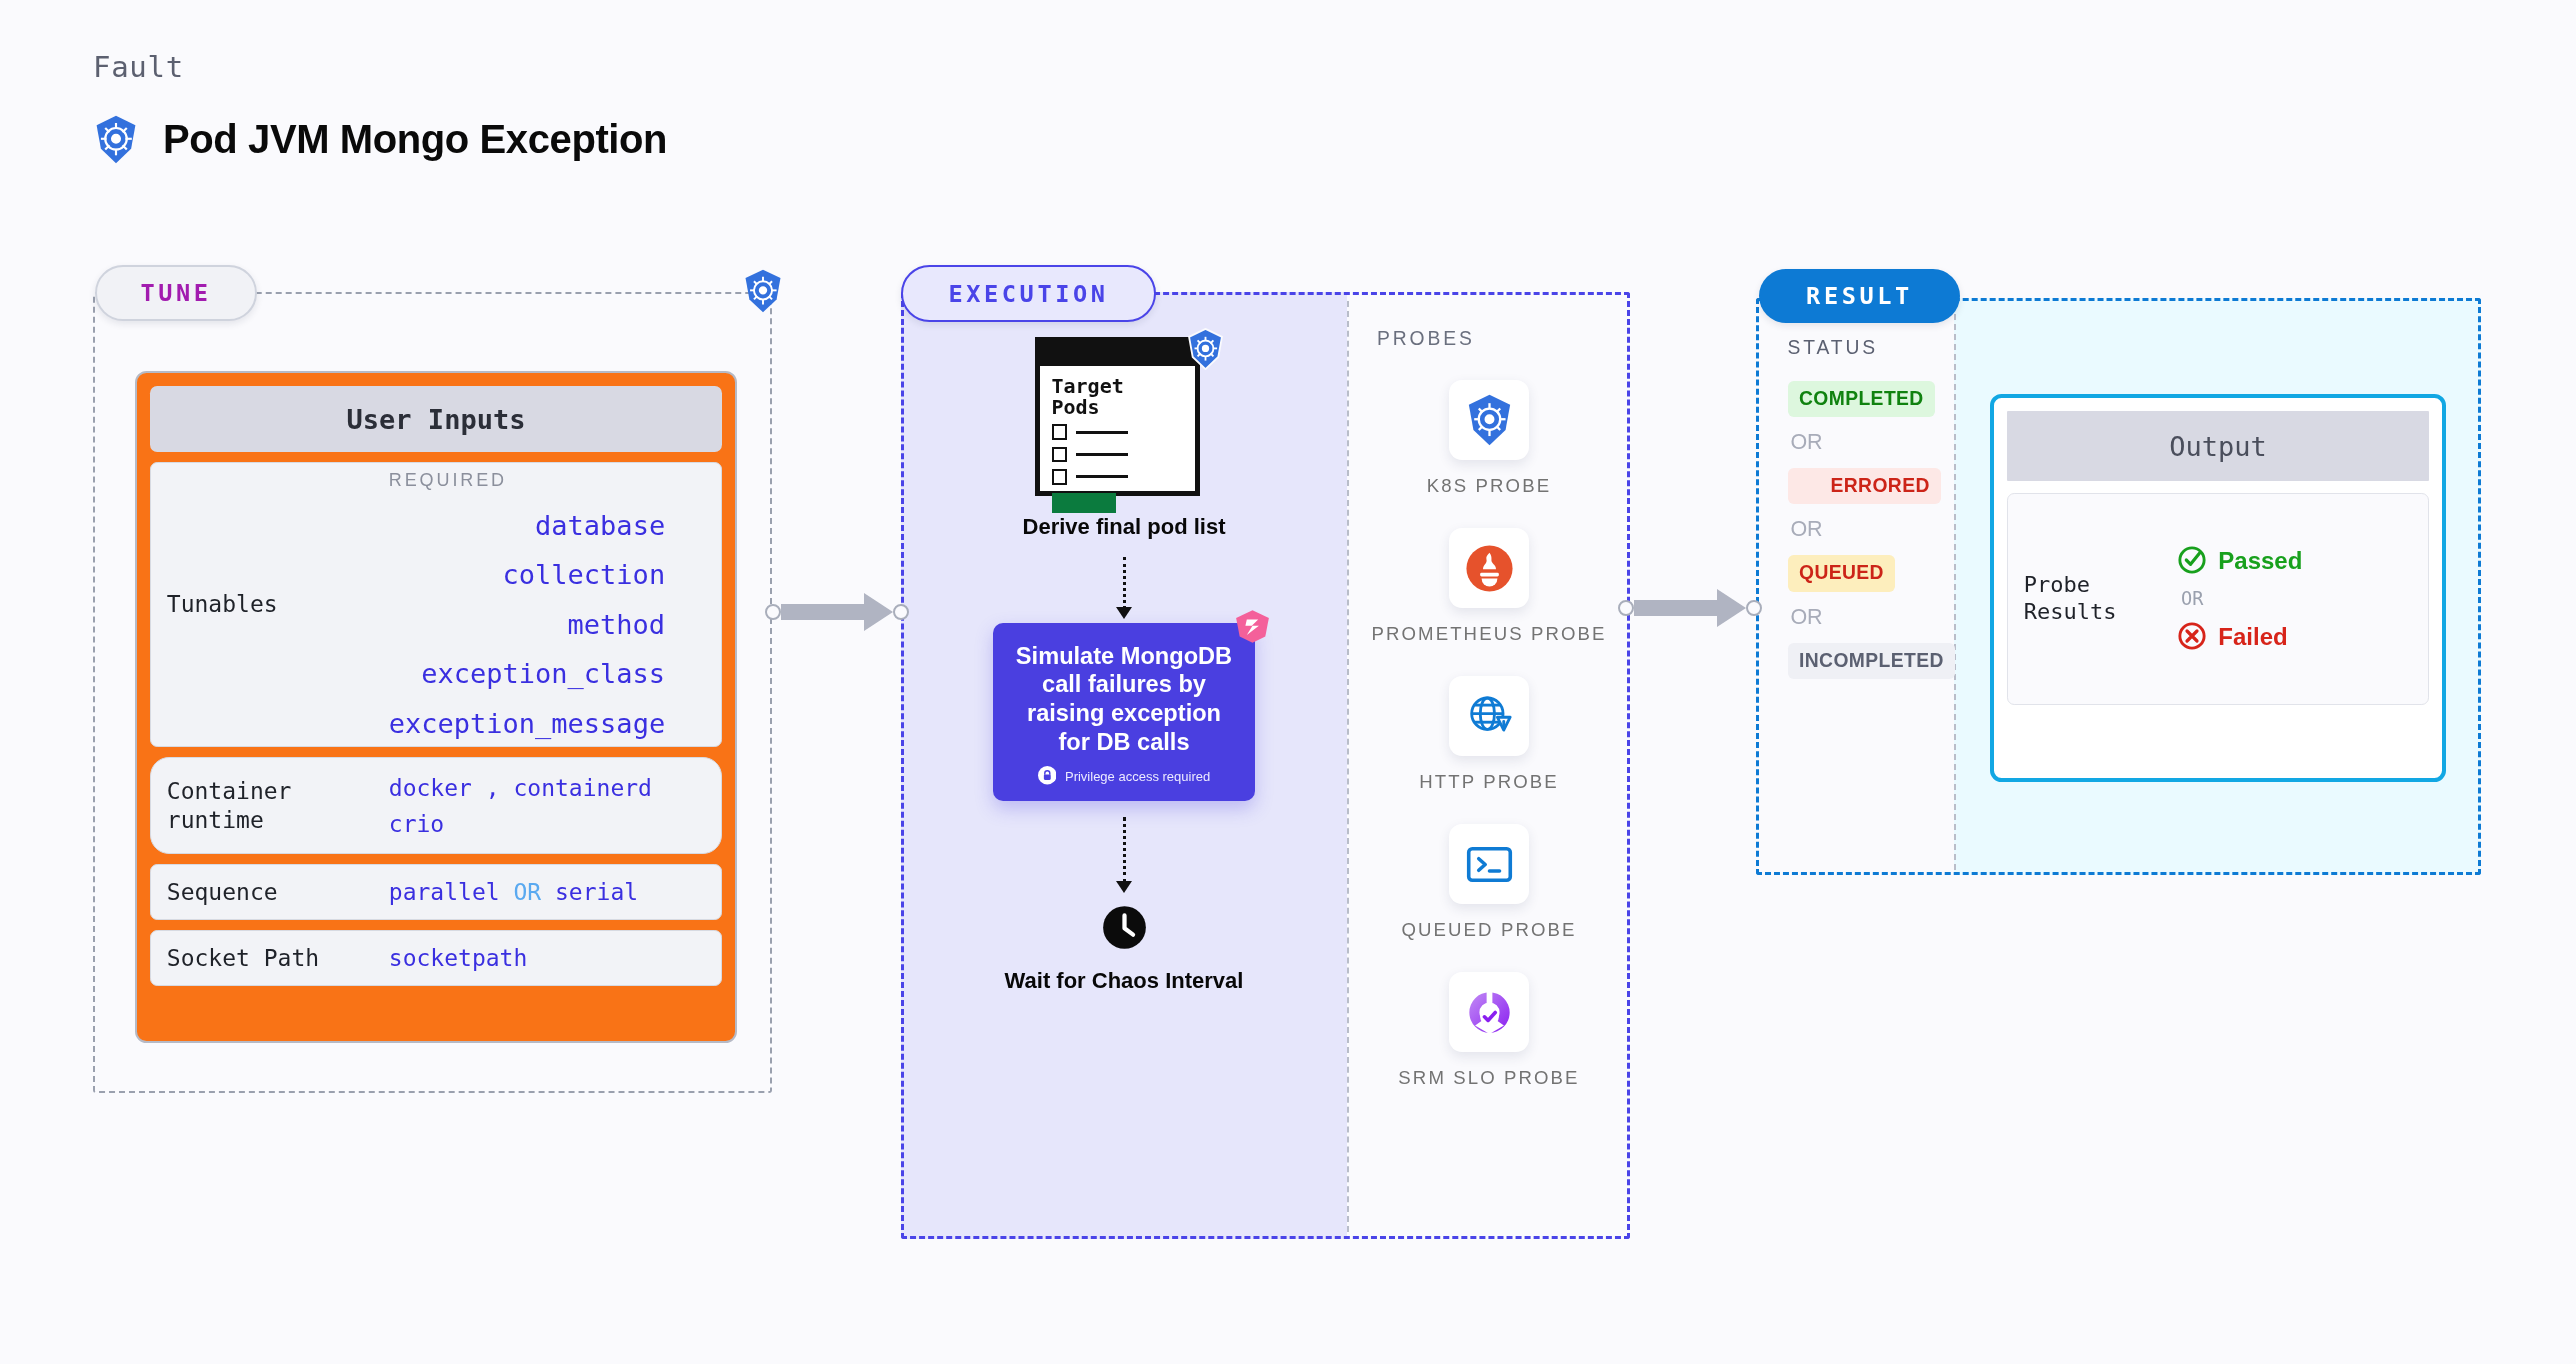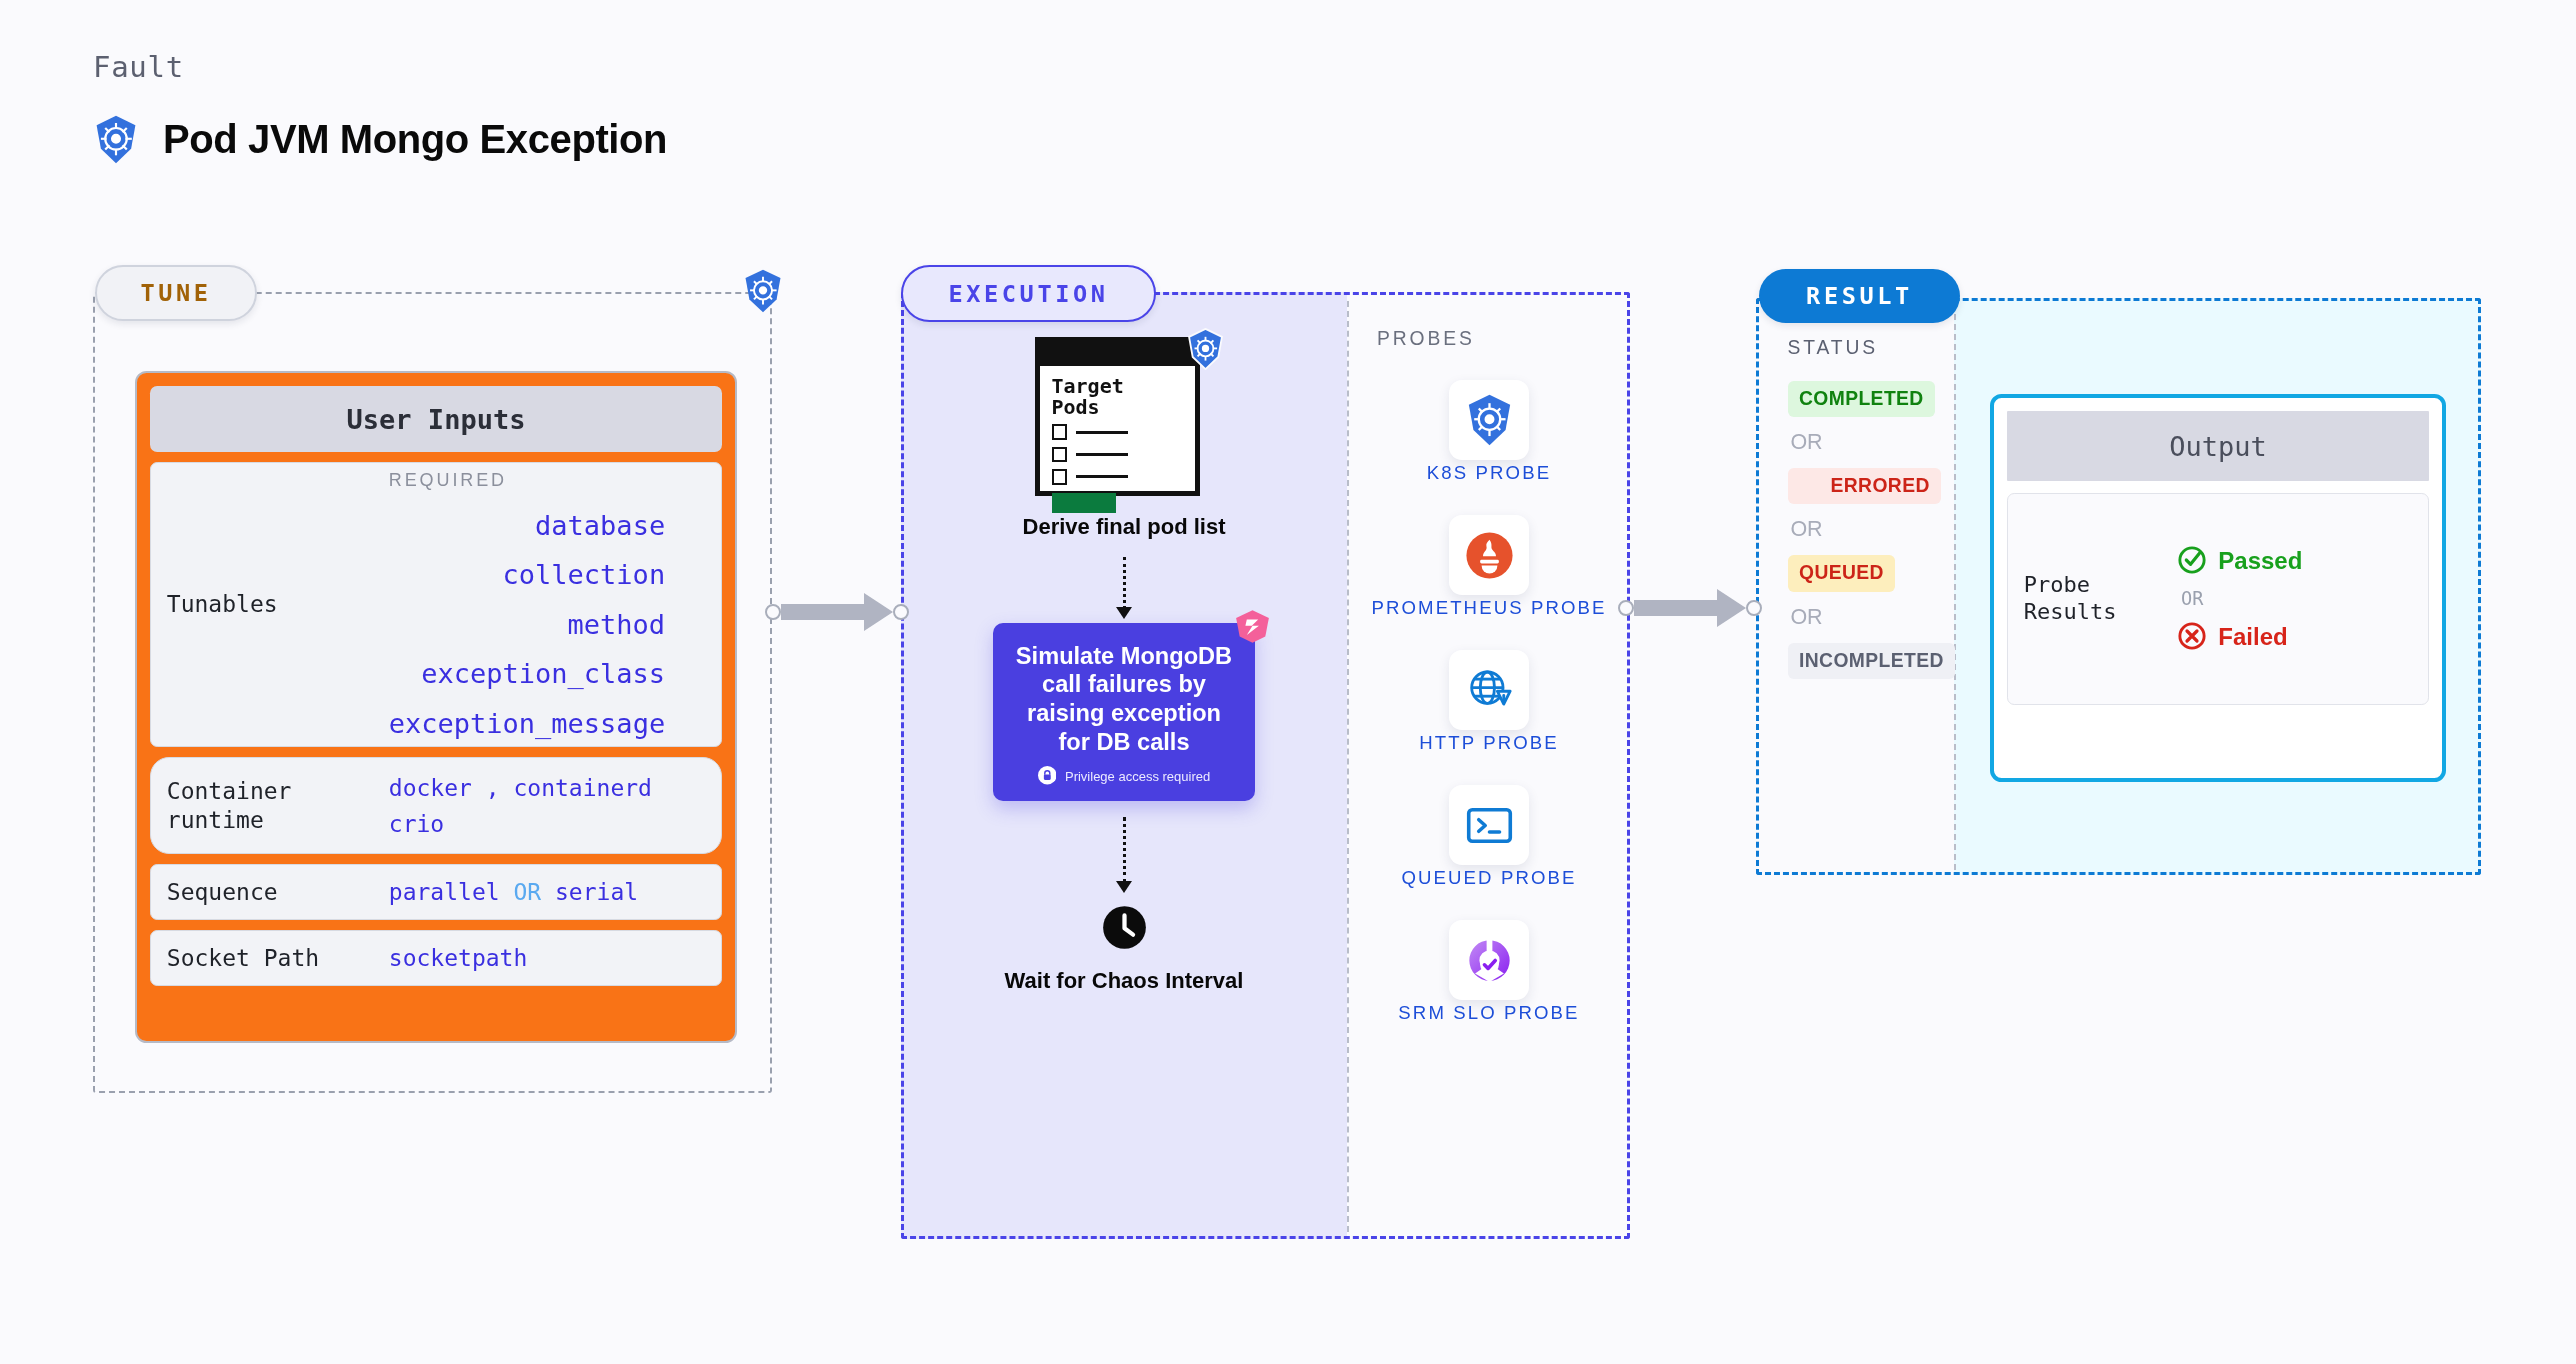--- a/index.html
+++ b/index.html
@@ -25,21 +25,21 @@
   .k8s { display: block; }
 
   
   .panel-tag {
     position: absolute; display: flex; align-items: center; justify-content: center;
     border-radius: 716px; font-family: "DejaVu Sans Mono", monospace;
     font-weight: bold; letter-spacing: 3.6px; z-index: 6;
     box-shadow: 0 2.9px 7.2px rgba(30,35,70,.10);
   }
   #tag-tune   { left: 95px;  top: 265px; width: 162px; height: 56px;
-                background: #f1f2f6; border: 2.1px solid #cfd3dd; color: #a16207; font-size: 23.6px; }
+                background: #f1f2f6; border: 2.1px solid #cfd3dd; color: #a21caf; font-size: 23.6px; }
   #tag-exec   { left: 901px; top: 265px; width: 255px; height: 57px;
                 background: #e8e8fd; border: 2.9px solid #4a44e8; color: #4a44e8; font-size: 23.6px; }
   #tag-result { left: 1759px; top: 269px; width: 201px; height: 54px;
                 background: #0d7ad4; border: none; color: #ffffff; font-size: 23.6px; }
 
   #region-tune {
     position: absolute; left: 93px; top: 292px; width: 679px; height: 801px;
     border: 2.9px dashed #9aa0ae; border-radius: 2.9px; background: transparent;
   }
   #region-exec {
@@ -165,21 +165,21 @@
     margin: 27px 0 0 30px; font-family: "Liberation Sans", sans-serif;
     font-size: 19.3px; color: #6a6f7e; letter-spacing: 2.9px;
   }
   .probe { margin-top: 30px; display: flex; flex-direction: column; align-items: center; }
   .probe-tile {
     width: 80px; height: 80px; background: #ffffff; border-radius: 13px;
     display: flex; align-items: center; justify-content: center;
     box-shadow: 0 4.3px 11.5px rgba(40,50,90,.10);
   }
   .probe-name {
-    font-size: 18.6px; color: #1d4ed8; letter-spacing: 2.1px;
+    margin-top: 13px; font-size: 18.6px; color: #737373; letter-spacing: 2.1px;
     text-align: left; line-height: 1.35; font-family: "Liberation Sans", sans-serif;
   }
 
   
   #status-col { position: absolute; left: 1756px; top: 337px; width: 198px; z-index: 5; padding-left: 31.5px; }
   #status-label {
     font-size: 19.3px; color: #5b6071; letter-spacing: 2.9px; margin-bottom: 21.5px;
     font-family: "Liberation Sans", sans-serif;
   }
   .status-badge {

